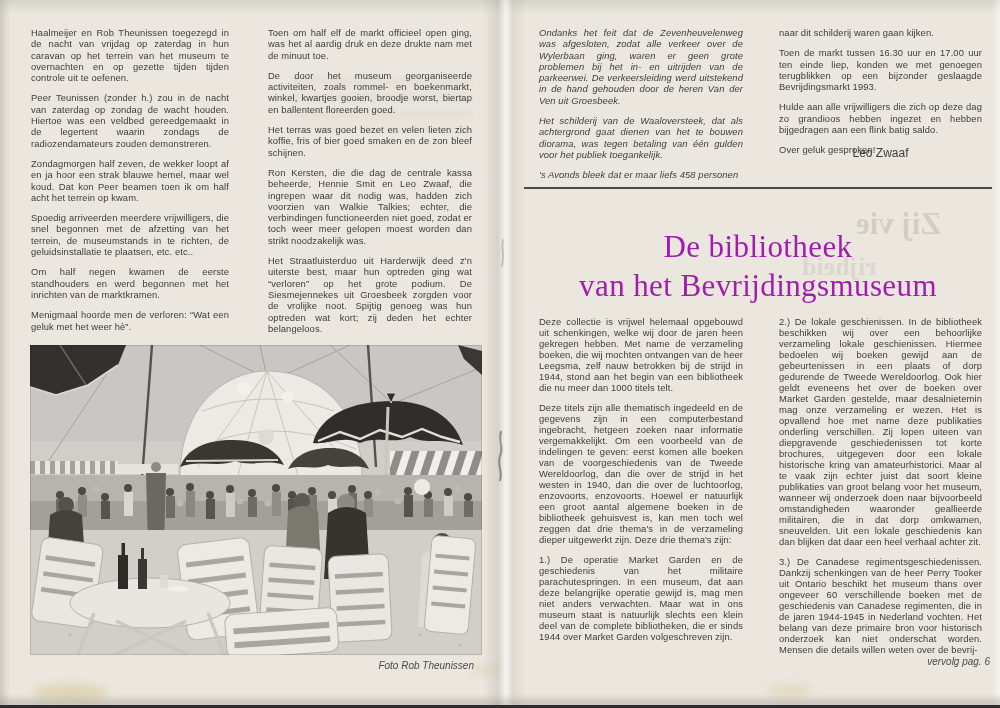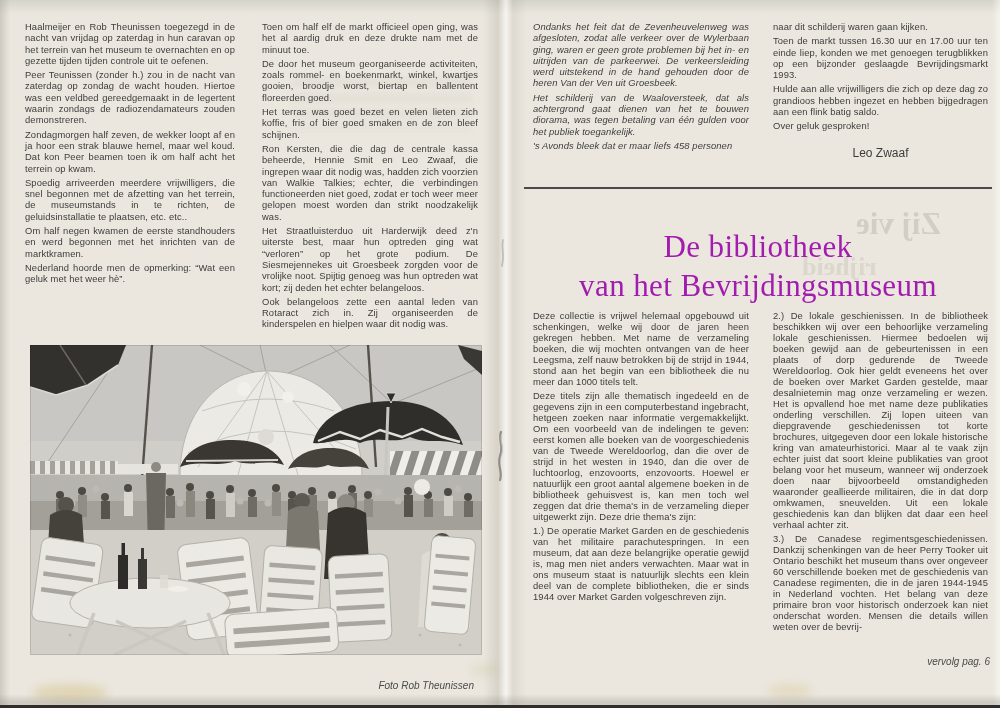--- a/index.html
+++ b/index.html
@@ -14,29 +14,29 @@
   .edge-bottom{position:absolute;left:0;top:694px;width:1000px;height:14px;
     background:linear-gradient(0deg,#2e2d2b 0 3px,rgba(120,117,110,.25) 3px 6px,rgba(120,117,110,0));}
   .edge-left{position:absolute;left:0;top:0;width:10px;height:708px;
     background:linear-gradient(90deg,rgba(150,146,136,.35),rgba(150,146,136,0));}
   .edge-right{position:absolute;right:0;top:0;width:8px;height:708px;
     background:linear-gradient(270deg,rgba(255,255,255,.5),rgba(255,255,255,0));}
   .gutter{position:absolute;left:483px;top:0;width:44px;height:708px;
     background:linear-gradient(90deg,rgba(0,0,0,0) 0%,rgba(110,105,92,.16) 34%,rgba(255,255,255,.55) 52%,rgba(110,105,92,.10) 68%,rgba(0,0,0,0) 100%);}
   .col{position:absolute;text-align:justify;color:#3c3c3c;
     font-size:9.4px;line-height:11.3px;letter-spacing:.1px;}
-  .col p{margin:3px;}
+  .col p{margin:9px;}
   .artcol{font-size:9.4px;line-height:11.0px;}
   .sig{position:absolute;text-align:center;font-size:12px;color:#3c3c3c;}
   .rule{position:absolute;left:524px;top:187px;width:468px;height:1.5px;background:#4c4b48;}
   .title{position:absolute;left:524px;top:199px;width:468px;text-align:center;
     font-family:"Liberation Serif", serif;font-weight:400;font-size:31px;line-height:39px;
     color:#a21caf;letter-spacing:.4px;margin-top:28px;}
   .caption{position:absolute;left:262px;top:660px;width:212px;text-align:right;
-    font-style:italic;font-size:10px;color:#4a4a48;margin-top:20px;}
+    font-style:italic;font-size:10px;color:#4a4a48;}
   .vervolg{position:absolute;left:770px;top:656px;width:220px;text-align:right;
     font-style:italic;font-size:10px;color:#4a4a48;}
   .bleed{position:absolute;font-family:"Liberation Serif", serif;font-weight:700;
     transform:scaleX(-1);color:rgba(116,108,94,.20);pointer-events:none;}
   .bleed1{left:856px;top:206px;font-size:31px;}
   .bleed2{left:802px;top:252px;font-size:26px;color:rgba(116,108,94,.13);}
   .smudge{position:absolute;border-radius:50%;filter:blur(4px);pointer-events:none;}
   .stain1{left:32px;top:684px;width:76px;height:18px;background:rgba(206,184,116,.38);}
   .stain2{left:768px;top:684px;width:44px;height:14px;background:rgba(206,184,116,.25);}
   .stain3{left:470px;top:664px;width:30px;height:12px;background:rgba(190,175,120,.18);}
@@ -56,21 +56,21 @@
   <div class="edge-right"></div>
   <div class="gutter"></div>
   <div class="ghost"></div>
 
   <div class="col" style="left:22px;top:18px;width:216px;">
     <p>Haalmeijer en Rob Theunissen toegezegd in de nacht van vrijdag op zaterdag in hun caravan op het terrein van het museum te overnachten en op gezette tijden tijden controle uit te oefenen.</p>
     <p>Peer Teunissen (zonder h.) zou in de nacht van zaterdag op zondag de wacht houden. Hiertoe was een veldbed gereedgemaakt in de legertent waarin zondags de radiozendamateurs zouden demonstreren.</p>
     <p>Zondagmorgen half zeven, de wekker loopt af en ja hoor een strak blauwe hemel, maar wel koud. Dat kon Peer beamen toen ik om half acht het terrein op kwam.</p>
     <p>Spoedig arriveerden meerdere vrijwilligers, die snel begonnen met de afzetting van het terrein, de museumstands in te richten, de geluidsinstallatie te plaatsen, etc. etc..</p>
     <p>Om half negen kwamen de eerste standhouders en werd begonnen met het inrichten van de marktkramen.</p>
-    <p>Nederland hoorde men de opmerking: “Wat een geluk met het weer hè”.</p>
+    <p>Menigmaal hoorde men de verloren: “Wat een geluk met het weer hè”.</p>
   </div>
 
   <div class="col" style="left:259px;top:18px;width:222px;">
     <p>Toen om half elf de markt officieel open ging, was het al aardig druk en deze drukte nam met de minuut toe.</p>
     <p>De door het museum georganiseerde activiteiten, zoals rommel- en boekenmarkt, winkel, kwartjes gooien, broodje worst, biertap en ballentent floreerden goed.</p>
     <p>Het terras was goed bezet en velen lieten zich koffie, fris of bier goed smaken en de zon bleef schijnen.</p>
     <p>Ron Kersten, die die dag de centrale kassa beheerde, Hennie Smit en Leo Zwaaf, die ingrepen waar dit nodig was, hadden zich voorzien van Walkie Talkies; echter, die verbindingen functioneerden niet goed, zodat er toch weer meer gelopen moest worden dan strikt noodzakelijk was.</p>
     <p>Het Straatluisterduo uit Harderwijk deed z'n uiterste best, maar hun optreden ging wat “verloren” op het grote podium. De Siesmejennekes uit Groesbeek zorgden voor de vrolijke noot. Spijtig genoeg was hun optreden wat kort; zij deden het echter belangeloos.</p>
     <p>Ook belangeloos zette een aantal leden van Rotaract zich in. Zij organiseerden de kinderspelen en hielpen waar dit nodig was.</p>
   </div>

